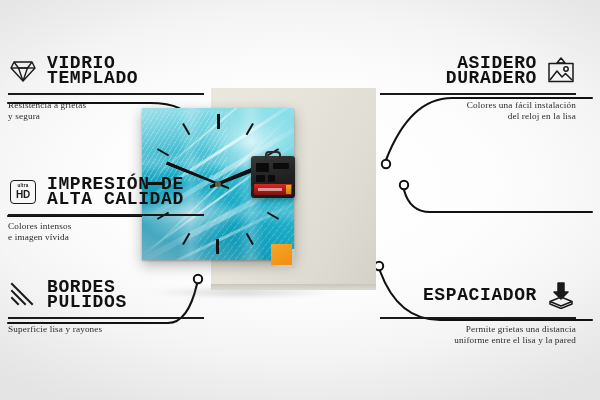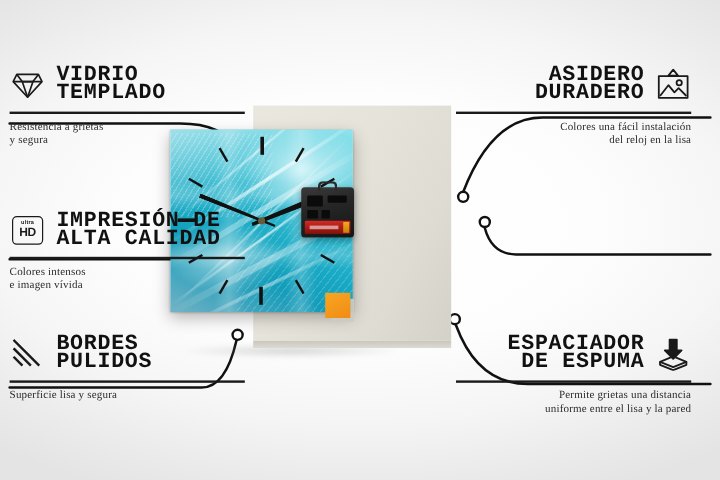--- a/index.html
+++ b/index.html
@@ -383,21 +383,21 @@
           <path d="M3 9 L16 22"></path>
           <path d="M3 16 L9 22"></path>
         </svg>
       </div>
       <div>
         <div class="f-title">BORDES</div>
         <div class="f-title">PULIDOS</div>
       </div>
     </div>
     <div class="f-rule"></div>
-    <div class="f-desc">Superficie lisa y segura</div>
+    <div class="f-desc">Superficie lisa y rayones</div>
   </div>
 
   <div class="feature right" style="top:52px;">
     <div class="f-head">
       <div class="f-icon">
         <svg width="30" height="28" viewBox="0 0 30 28" fill="none" stroke="#1a1a1a" stroke-width="1.5" stroke-linejoin="round">
           <path d="M15 1 L11 6 L19 6 Z"></path>
           <rect x="3" y="6.5" width="24" height="18"></rect>
           <circle cx="20" cy="12" r="2.2"></circle>
           <path d="M4 23 L11 14 L16 20 L19.5 16.5 L26 23"></path>
@@ -418,21 +418,20 @@
     <div class="f-head">
       <div class="f-icon">
         <svg width="28" height="28" viewBox="0 0 28 28" fill="none" stroke="#1a1a1a" stroke-width="1.5" stroke-linejoin="round">
           <path d="M11 2 L17 2 L17 11 L21 11 L14 18 L7 11 L11 11 Z" fill="#1a1a1a"></path>
           <path d="M14 16 L25 20.5 L14 25 L3 20.5 Z"></path>
           <path d="M3 20.5 L3 23 L14 27.5 L25 23 L25 20.5"></path>
         </svg>
       </div>
       <div>
         <div class="f-title">ESPACIADOR</div>
-        <div class="f-title">DE ESPUMA</div>
       </div>
     </div>
     <div class="f-rule"></div>
     <div class="f-desc">Permite grietas una distancia</div>
     <div class="f-desc">uniforme entre el lisa y la pared</div>
   </div>
 
 </div>
 
 </body></html>

